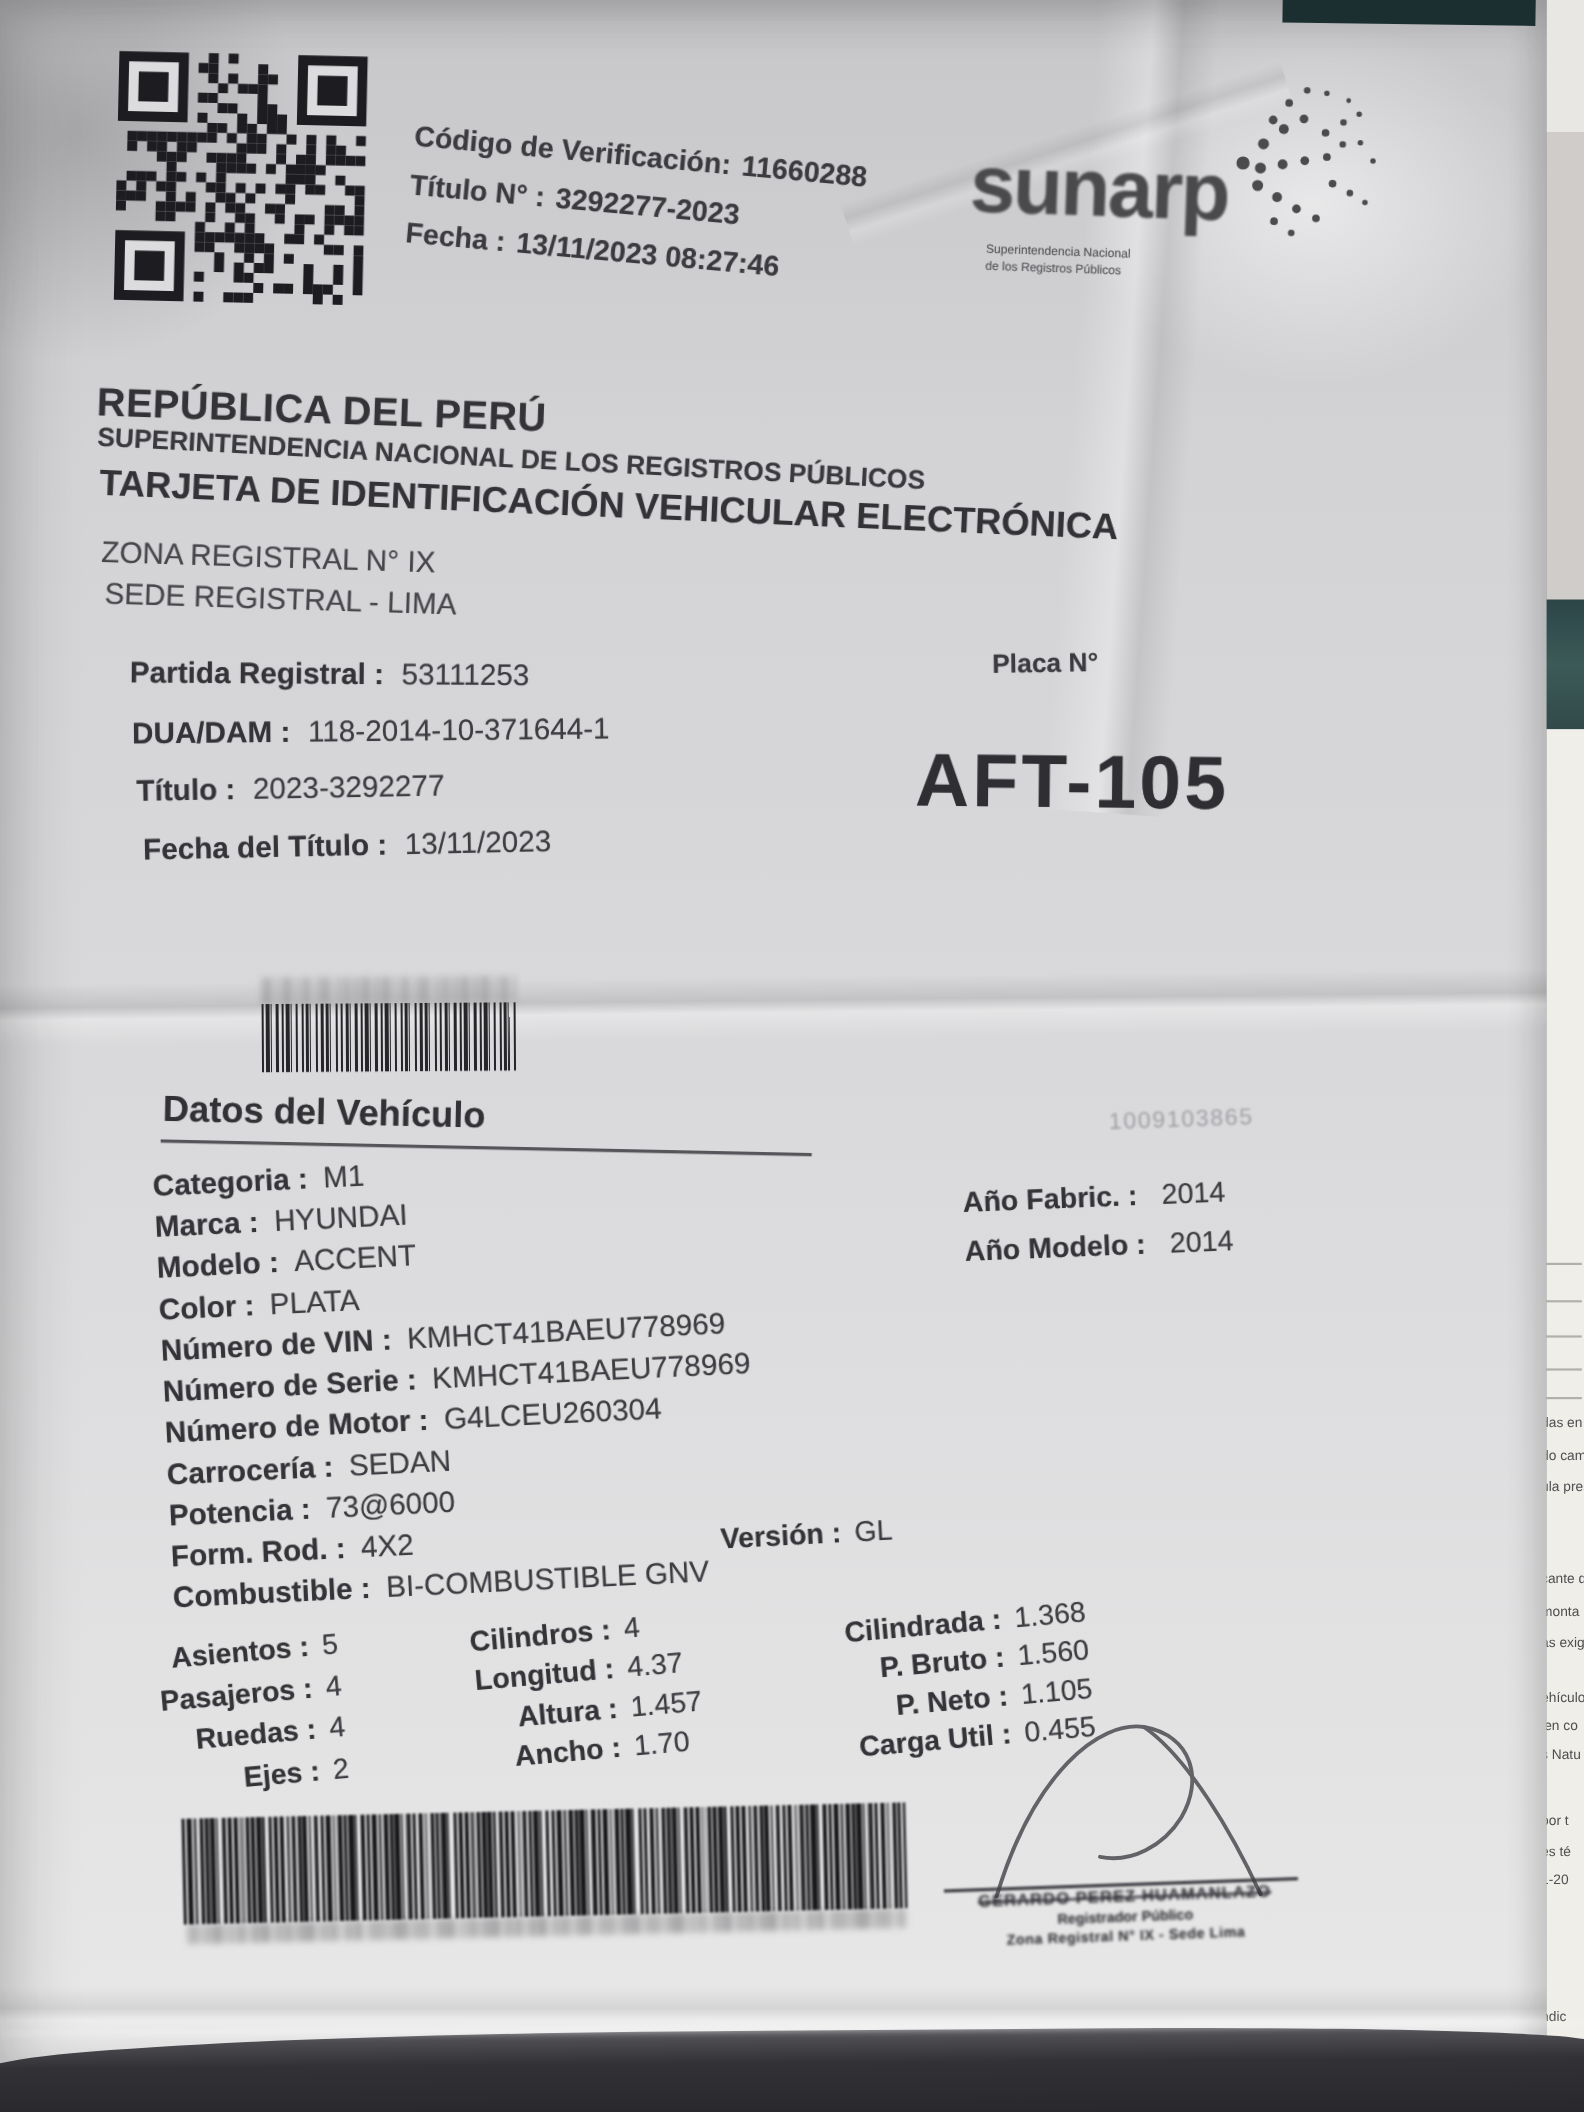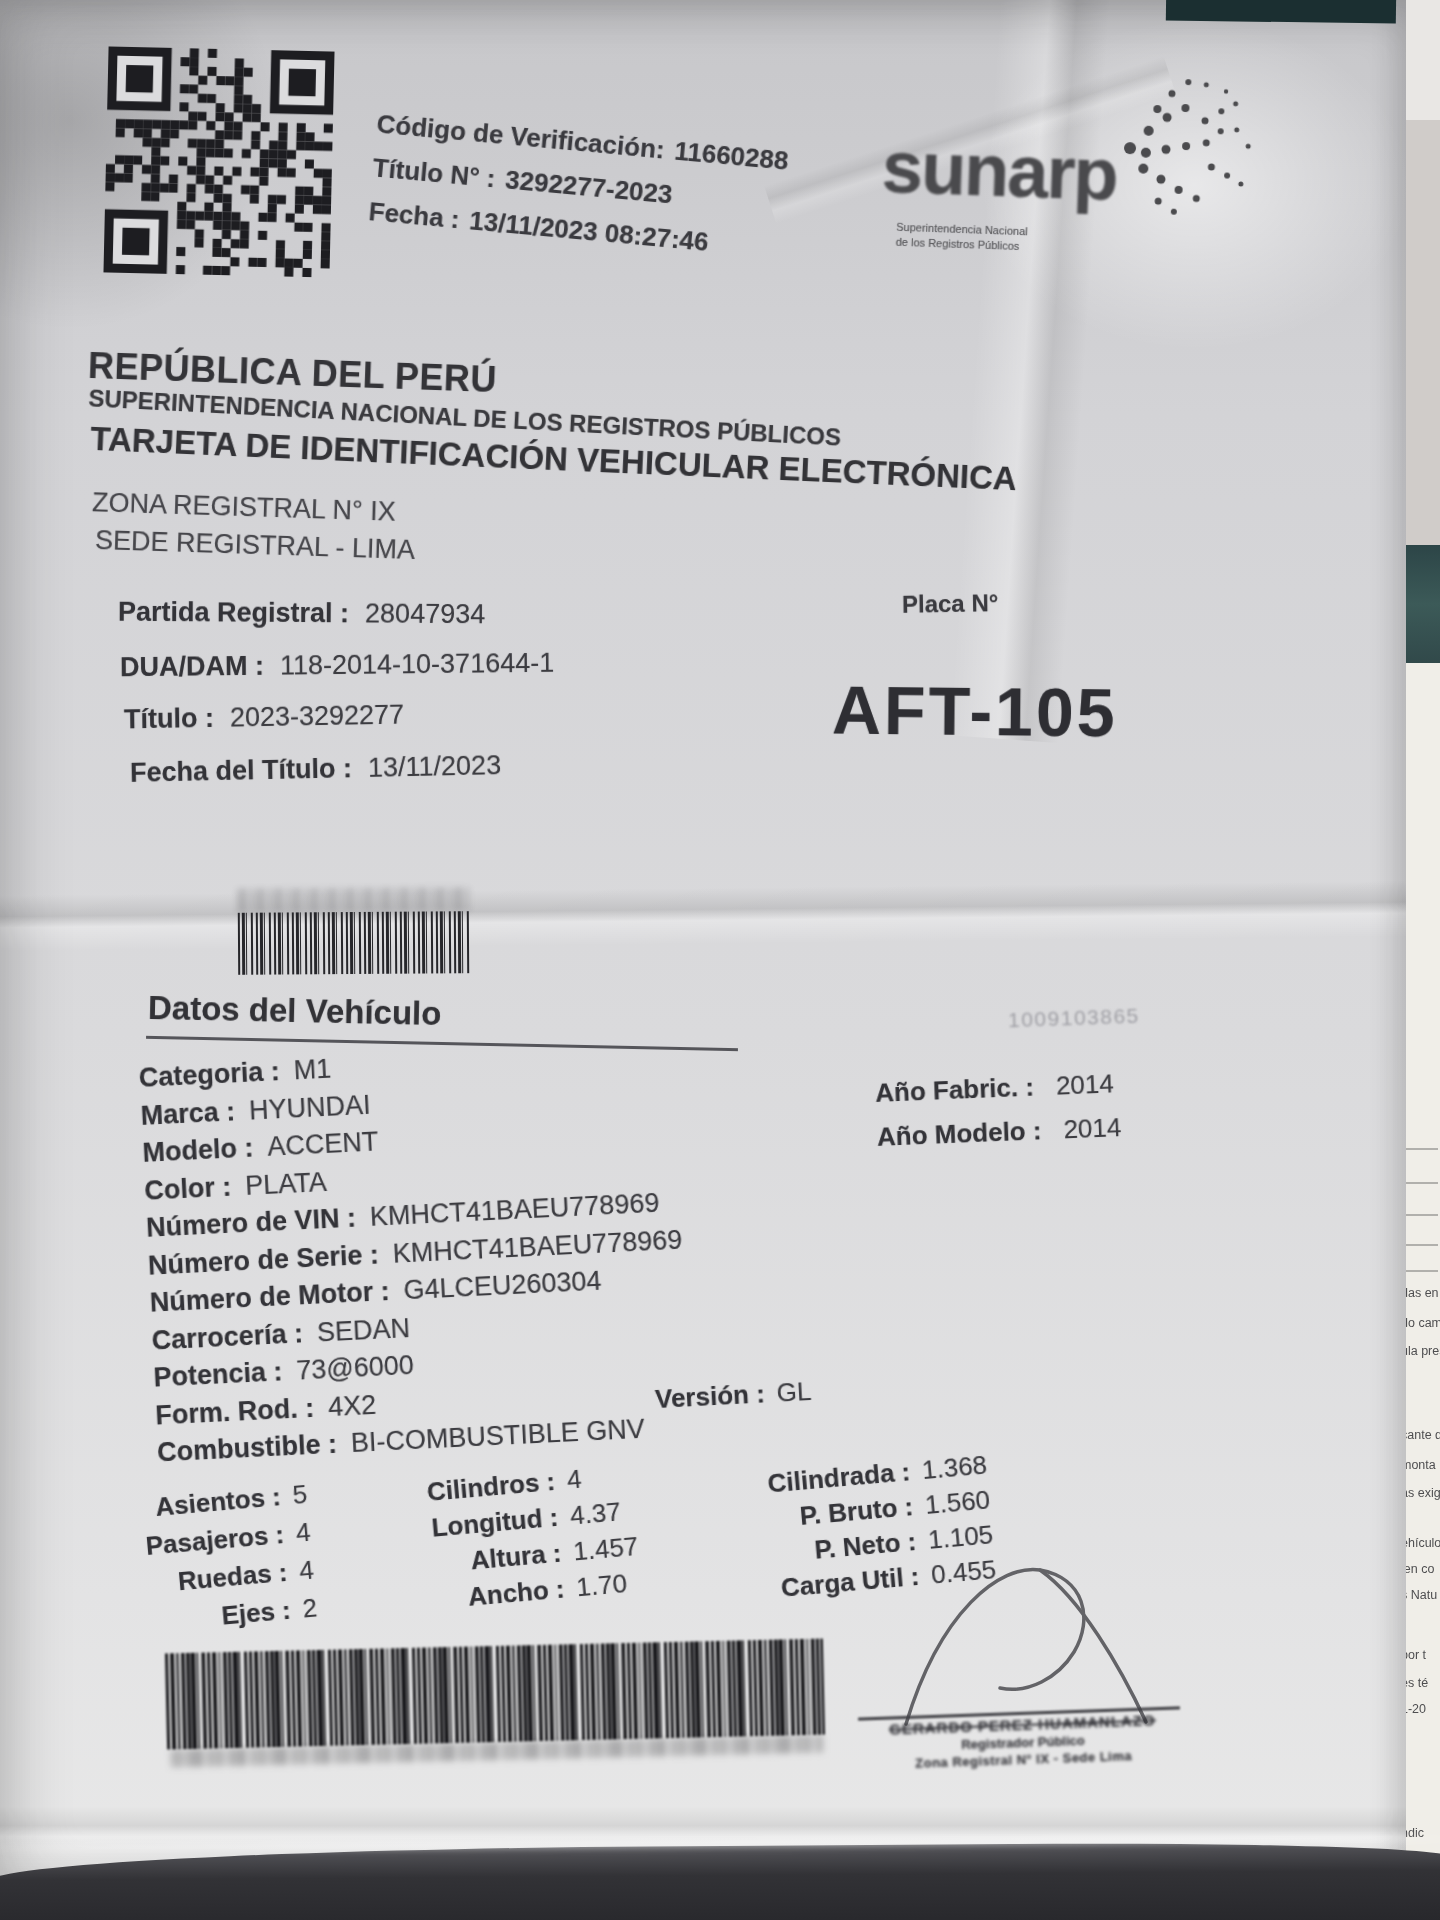--- a/index.html
+++ b/index.html
@@ -466,21 +466,21 @@
       <div>de los Registros Públicos</div>
     </div>
 
     <div class="abs h-country nw">REPÚBLICA DEL PERÚ</div>
     <div class="abs h-inst nw">SUPERINTENDENCIA NACIONAL DE LOS REGISTROS PÚBLICOS</div>
     <div class="abs h-doc nw">TARJETA DE IDENTIFICACIÓN VEHICULAR ELECTRÓNICA</div>
     <div class="abs h-zona nw">ZONA REGISTRAL N° IX</div>
     <div class="abs h-sede nw">SEDE REGISTRAL - LIMA</div>
 
     <div class="abs kv reg0 nw">
-      <span class="lbl">Partida Registral :</span><span>28047934</span>
+      <span class="lbl">Partida Registral :</span><span>53111253</span>
     </div>
     <div class="abs kv reg1 nw">
       <span class="lbl">DUA/DAM :</span><span>118-2014-10-371644-1</span>
     </div>
     <div class="abs kv reg2 nw">
       <span class="lbl">Título :</span><span>2023-3292277</span>
     </div>
     <div class="abs kv reg3 nw">
       <span class="lbl">Fecha del Título :</span><span>13/11/2023</span>
     </div>

